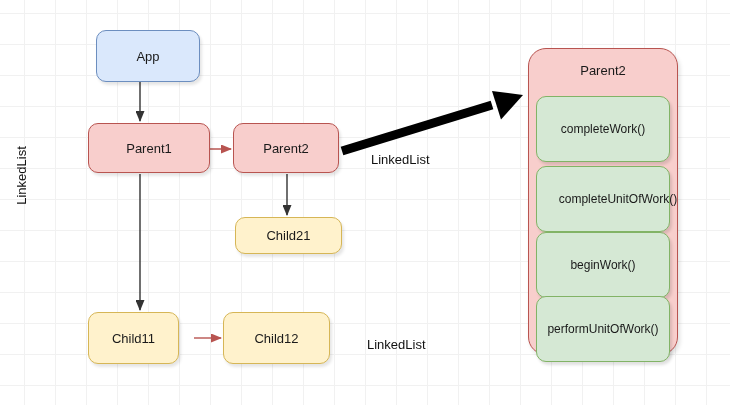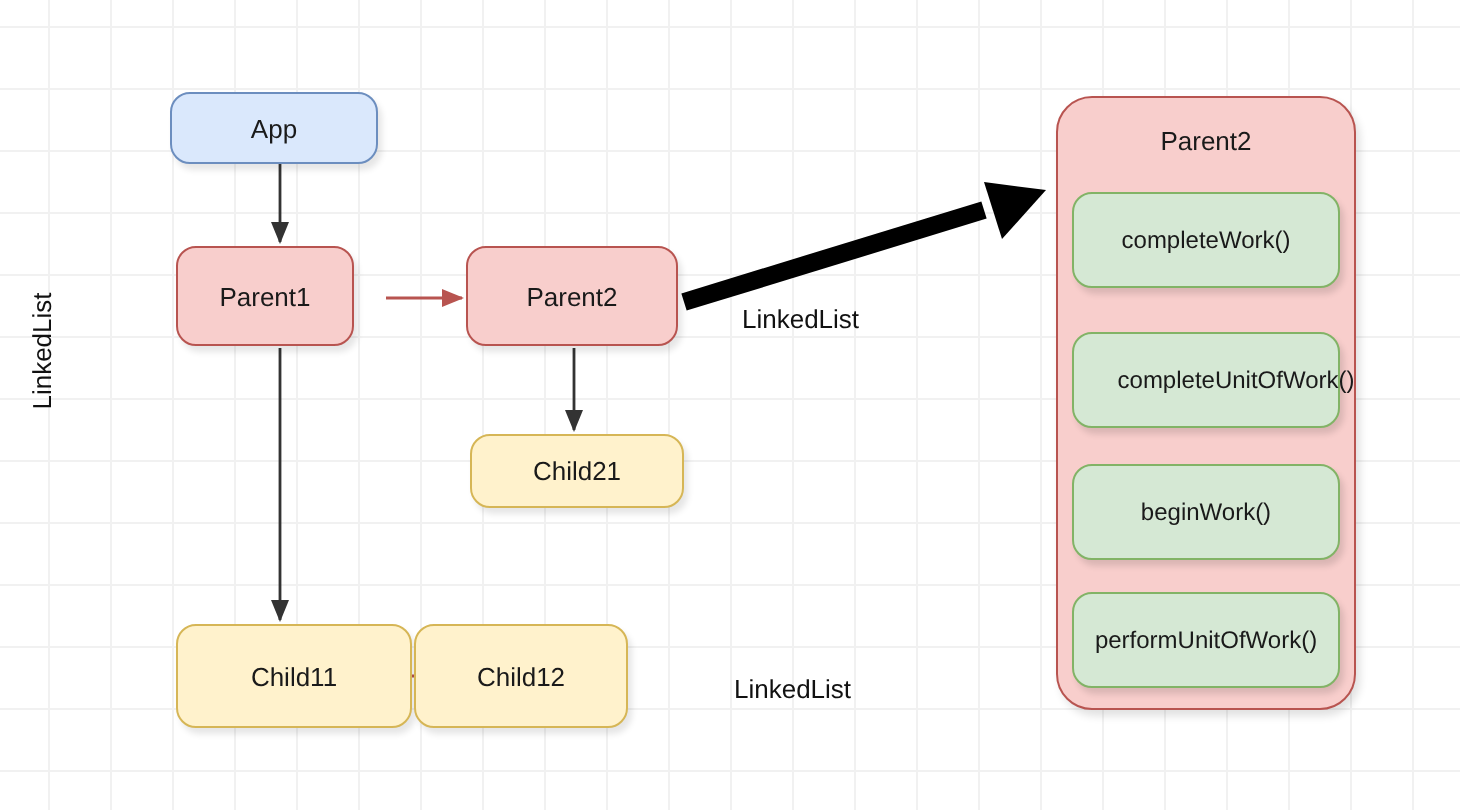--- a/index.html
+++ b/index.html
@@ -25,39 +25,39 @@
     font-size:13px;color:#1a1a1a;
     box-shadow:2px 3px 3px rgba(0,0,0,0.10);
     box-sizing:border-box;
     text-align:center;
   }
   .node-blue{background:#dae8fc;border:1.5px solid #6c8ebf;}
   .node-pink{background:#f8cecc;border:1.5px solid #b85450;}
   .node-yellow{background:#fff2cc;border:1.5px solid #d6b656;}
   .node-green{background:#d5e8d4;border:1.5px solid #82b366;}
 
-  #node-app{left:85px;top:30px;width:104px;height:36px;margin-top:16px;}
-  #node-parent1{left:88px;top:123px;width:89px;height:50px;}
+  #node-app{left:96px;top:30px;width:104px;height:52px;}
+  #node-parent1{left:88px;top:123px;width:122px;height:50px;}
   #node-parent2{left:233px;top:123px;width:106px;height:50px;}
   #node-child21{left:235px;top:217px;width:107px;height:37px;}
-  #node-child11{left:88px;top:312px;width:118px;height:52px;}
-  #node-child12{left:207px;top:312px;width:107px;height:52px;align-items:center;}
+  #node-child11{left:88px;top:312px;width:91px;height:52px;}
+  #node-child12{left:223px;top:312px;width:107px;height:52px;align-items:center;}
 
   .detail{
     position:absolute;left:528px;top:48px;width:150px;height:307px;
     background:#f8cecc;border:1.5px solid #b85450;border-radius:18px;
     box-shadow:2px 3px 4px rgba(0,0,0,0.12);
     box-sizing:border-box;
   }
   .detail-title{
     position:absolute;left:0;top:14px;width:100%;
     text-align:center;font-size:13px;color:#1a1a1a;
   }
   .method{
-    position:absolute;left:7px;width:134px;height:48px;
+    position:absolute;left:7px;width:134px;height:66px;
     border-radius:10px;
     display:flex;align-items:center;justify-content:center;
     font-size:12px;color:#1a1a1a;
     box-shadow:2px 3px 3px rgba(0,0,0,0.12);
     box-sizing:border-box;
     text-align:center;
   }
   #method-0{top:47px;}
   #method-1{top:117px;padding-left:30px;}
   #method-2{top:183px;}

